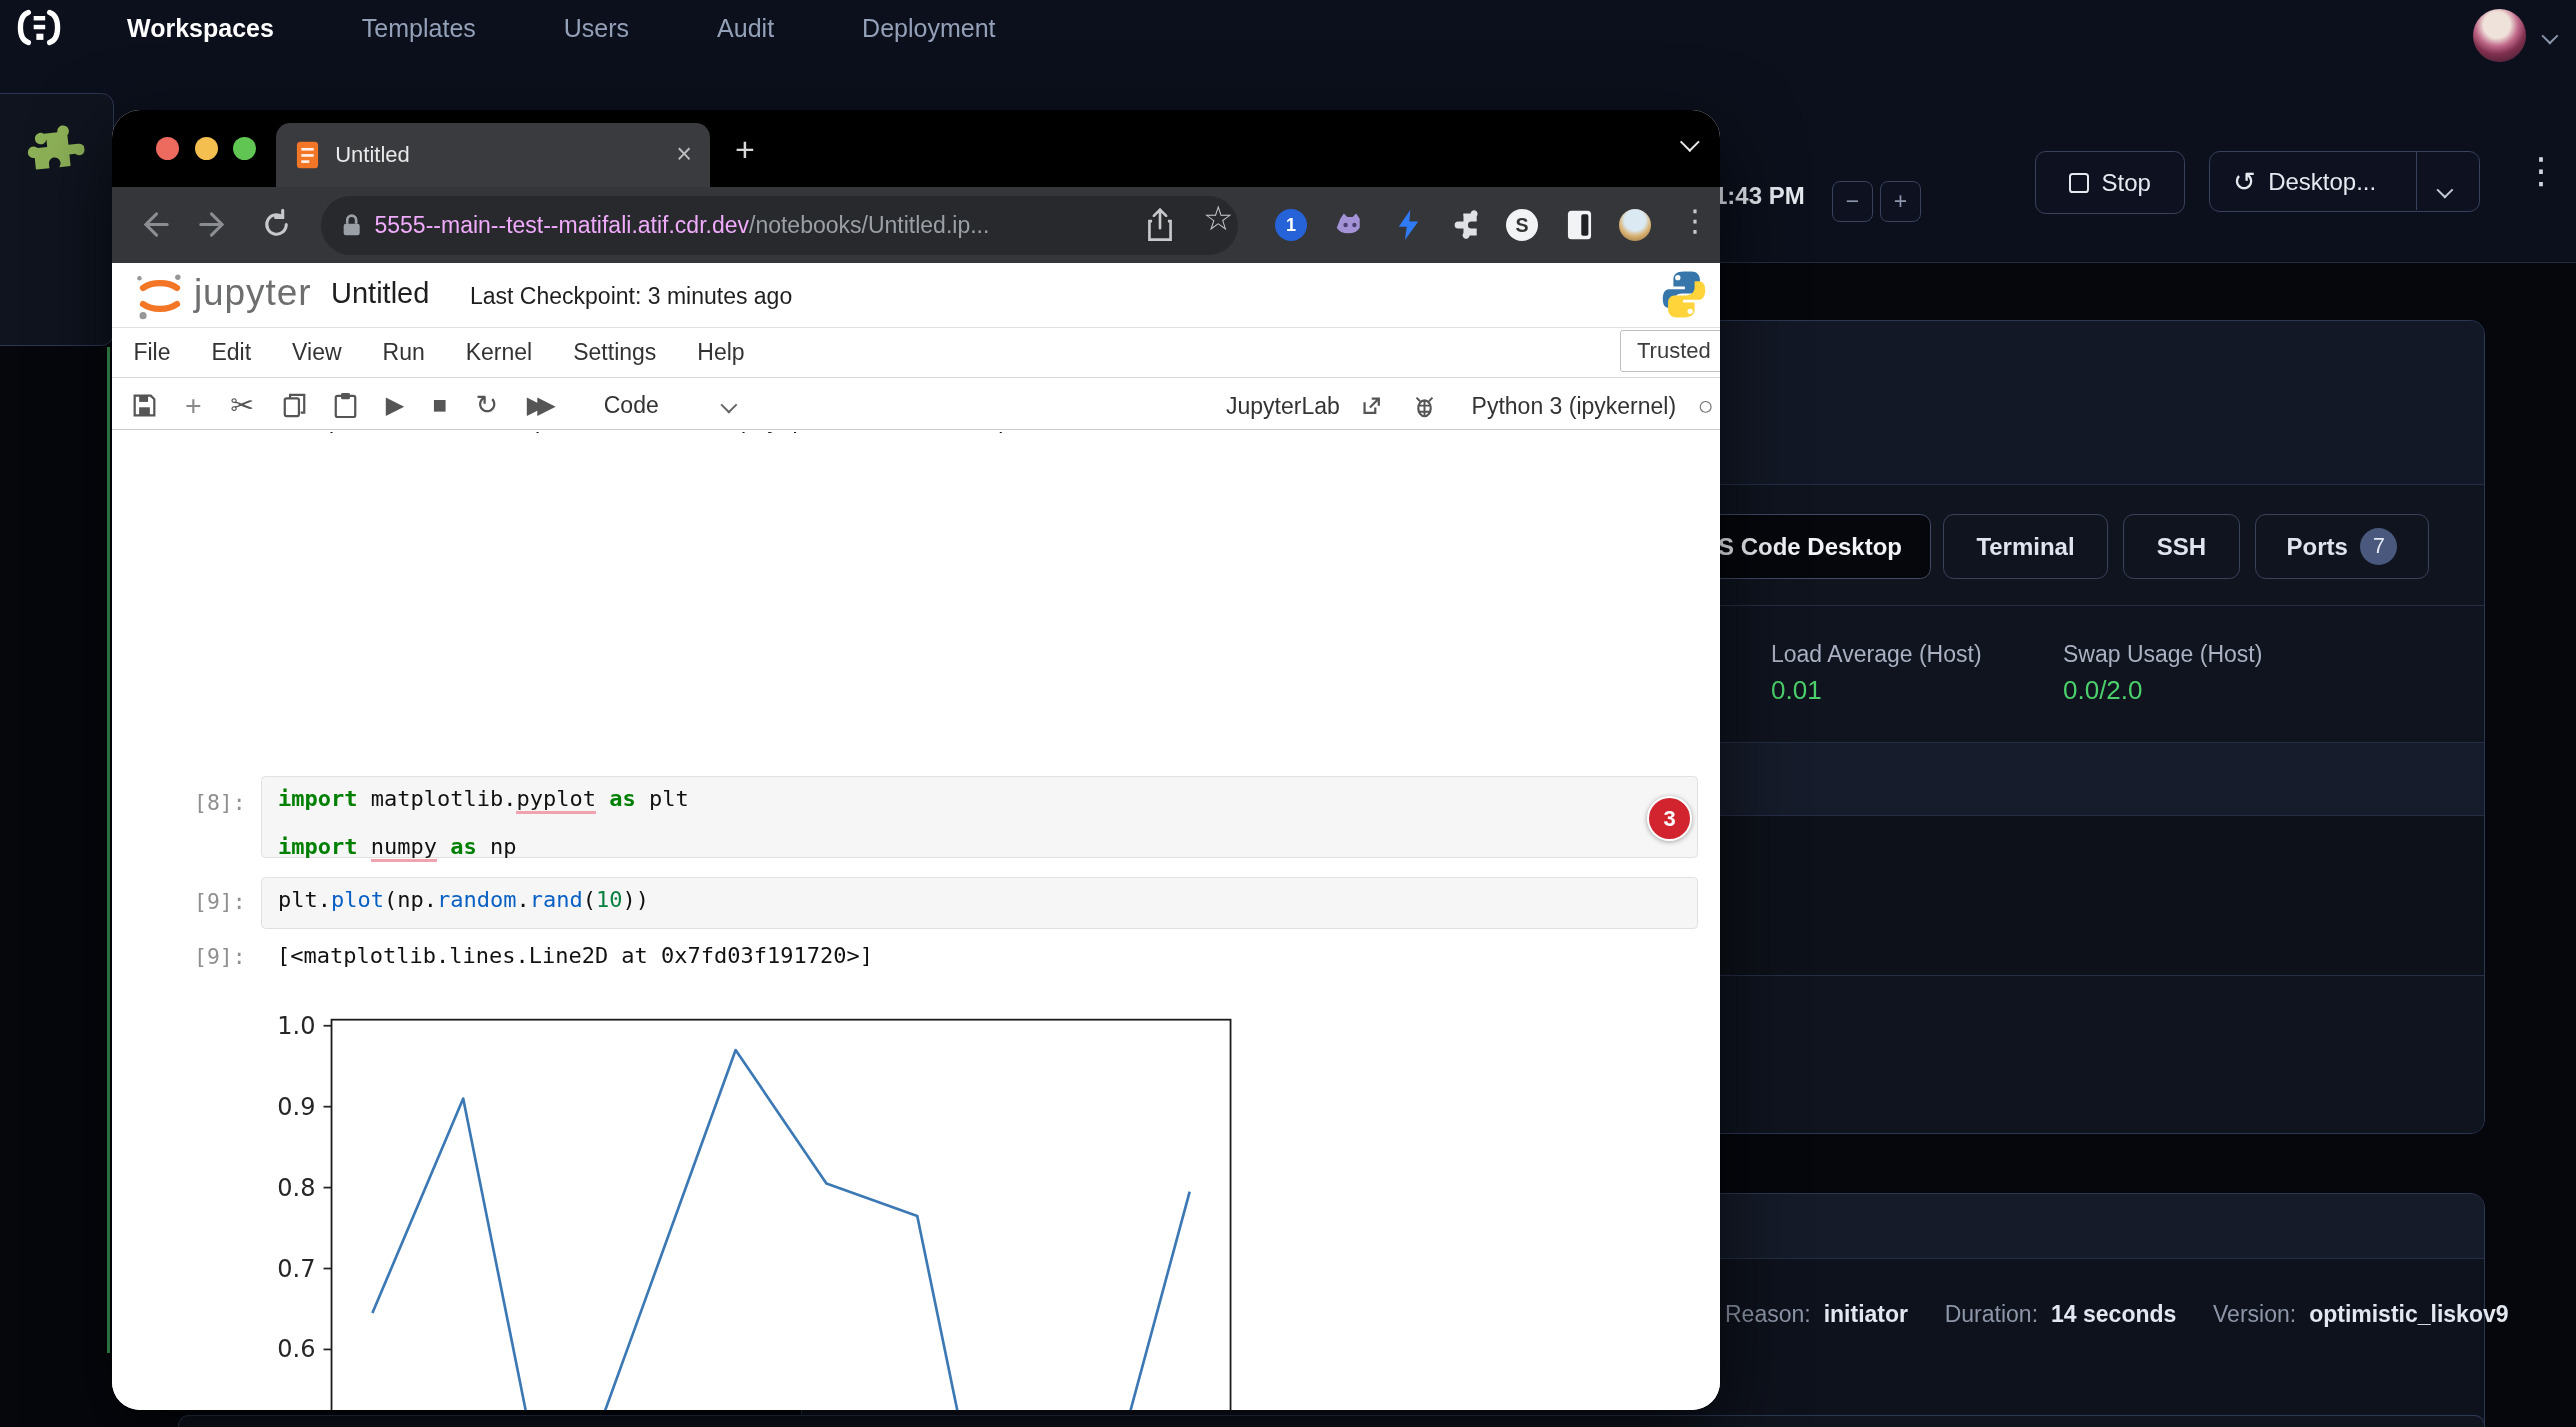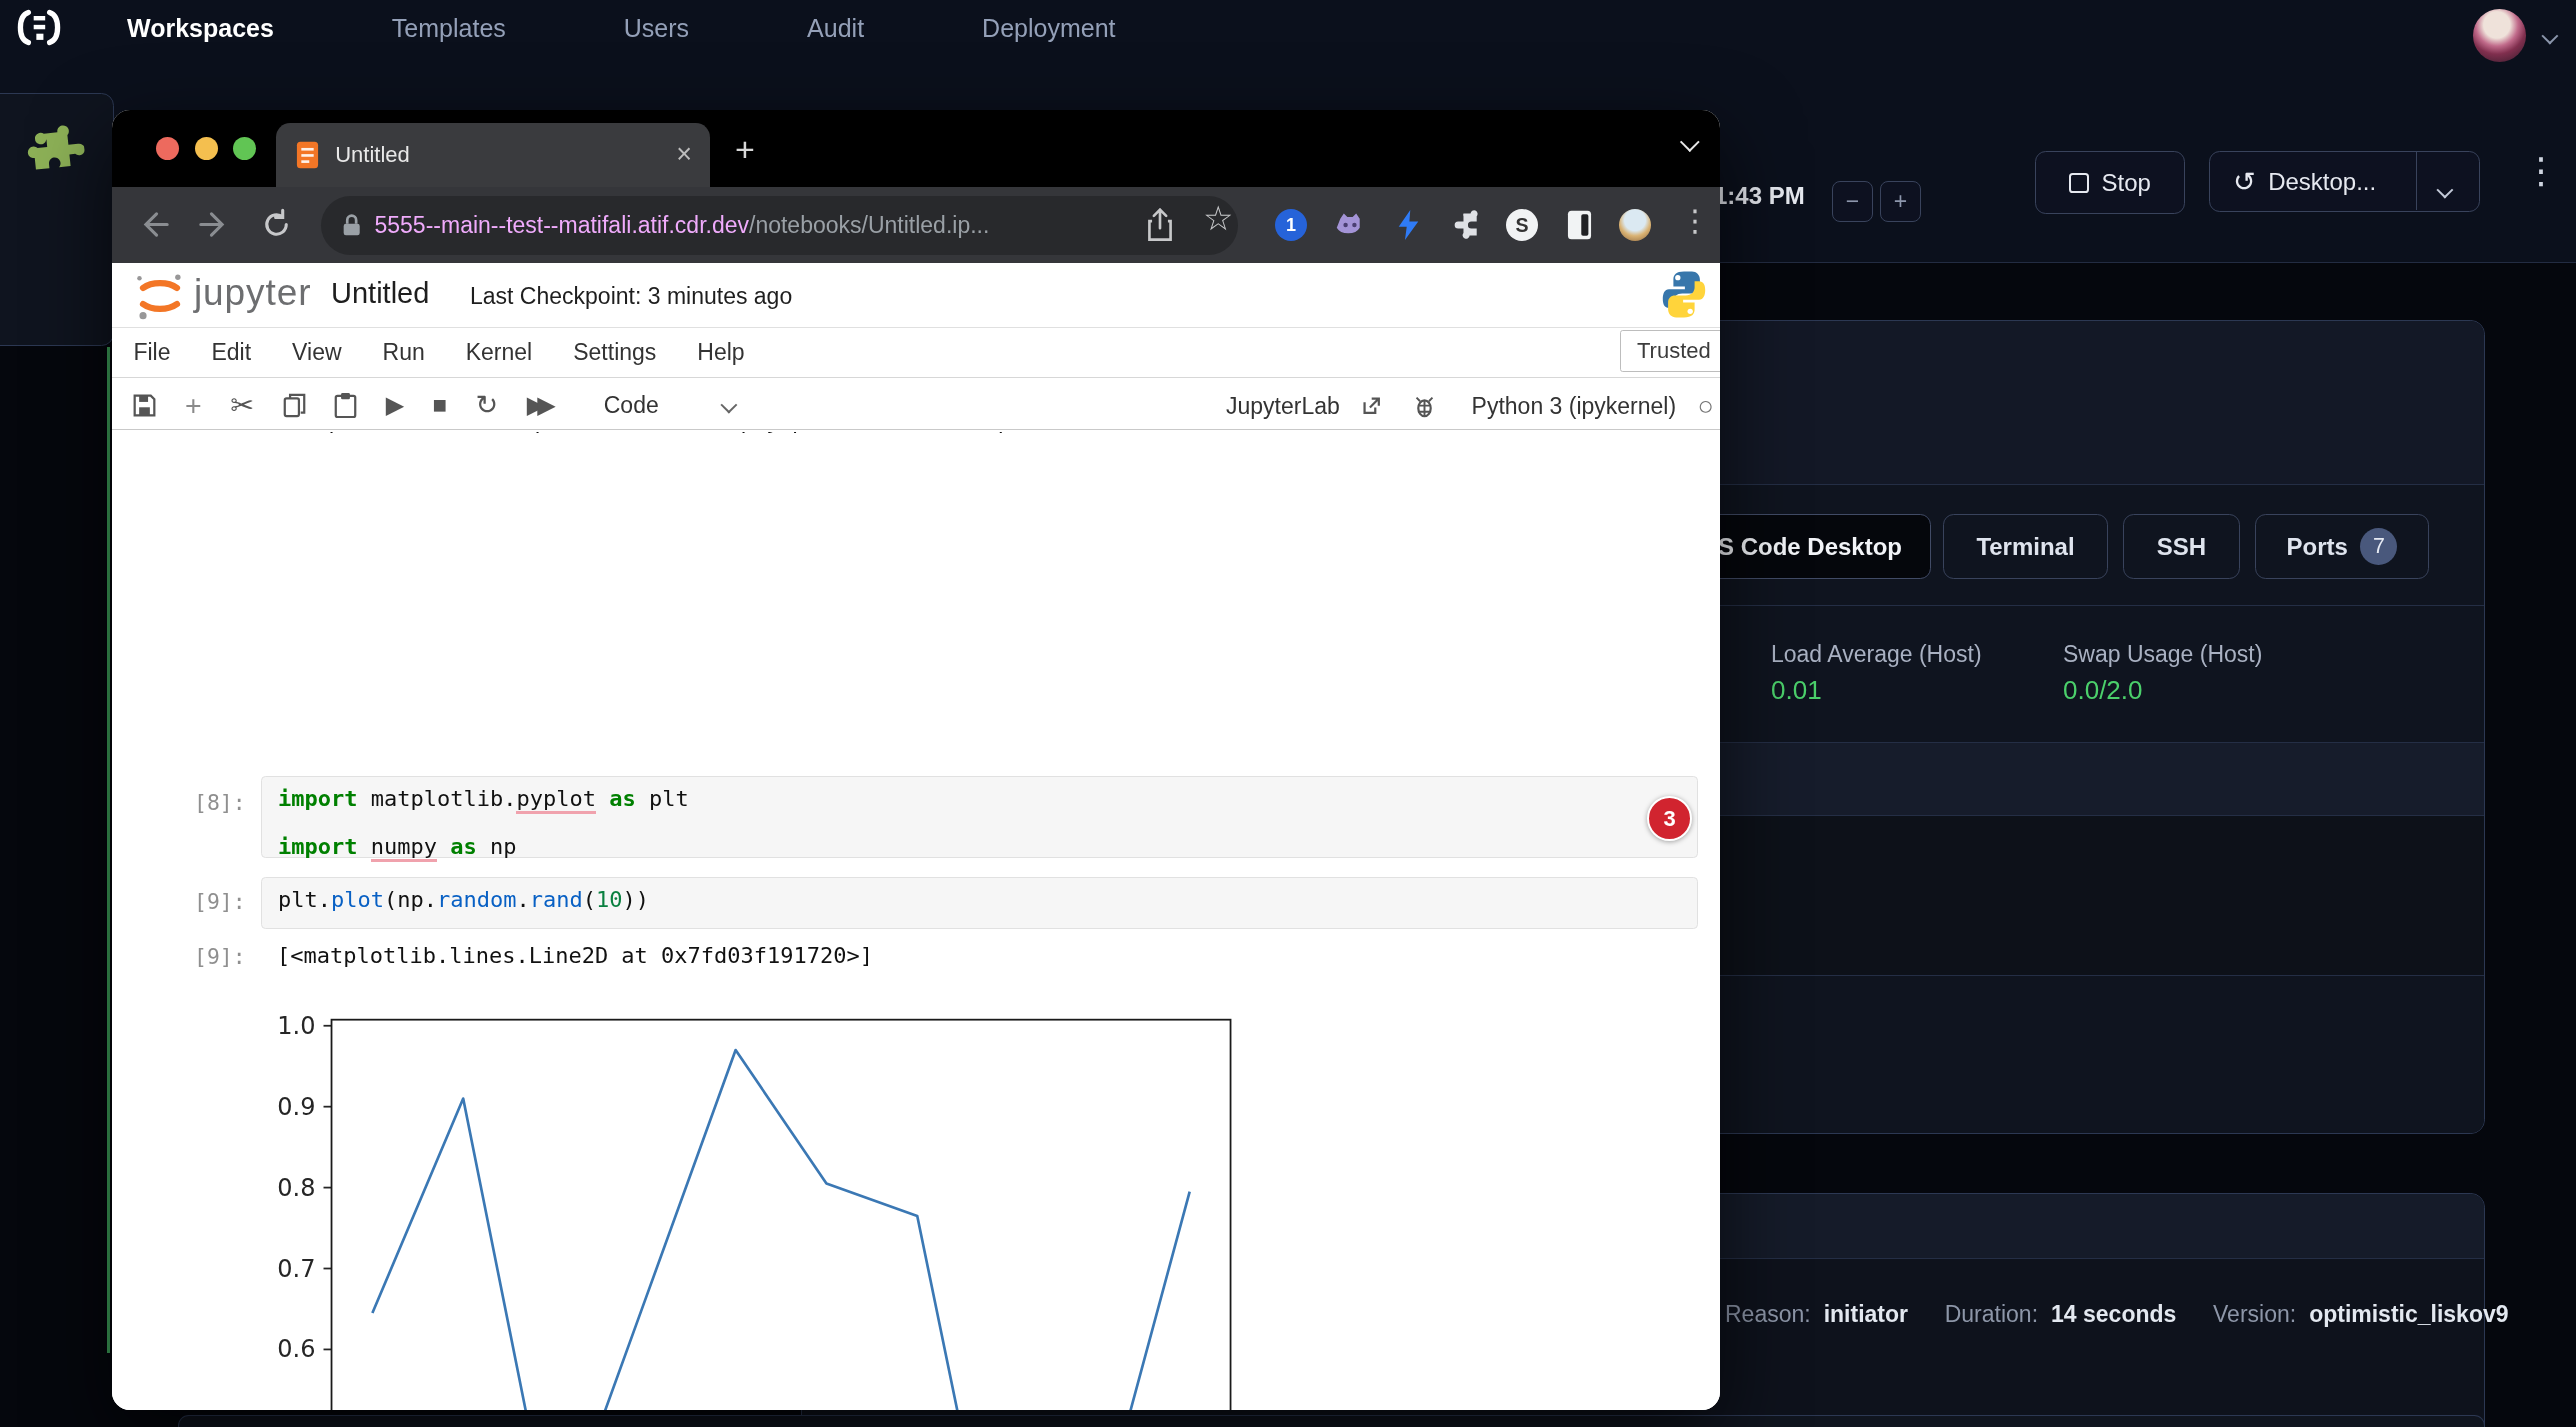--- a/index.html
+++ b/index.html
@@ -15,21 +15,21 @@
   .wbtn{display:flex;align-items:center;justify-content:center;gap:12.5px;background:#0d1120;
     border:1.3px solid #39435c;border-radius:10.7px;color:#e6e9f0;font-size:24px;}
   .appbtn{display:flex;align-items:center;justify-content:center;gap:12.5px;background:transparent;
     border:1.3px solid #39435c;border-radius:10.7px;color:#dfe4ee;font-size:24px;font-weight:600;}
   .appbtn.active{background:#05070c;border-color:#414b66;color:#f2f4f8;}
   .statlabel{font-size:23px;color:#a9b1c2;}
   .statvalue{font-size:26px;color:#4bd06b;}
   .muted{color:#8d96a8;}
   .bold{color:#e3e8f0;font-weight:700;}
   
-  .browser{left:112px;top:110px;width:1608px;height:1300px;border-radius:18px;overflow:hidden;
+  .browser{left:112px;top:110px;width:1608px;height:1300px;border-radius:28px;overflow:hidden;
     box-shadow:0 27px 80px rgba(0,0,0,.65);background:#ffffff;}
   .tabstrip{left:0;top:0;width:1608px;height:77px;background:#000;}
   .light{width:23px;height:23px;border-radius:50%;top:27px;}
   .tab{left:164px;top:12.5px;width:434px;height:64px;background:#3a3b3e;border-radius:14.2px 14.2px 0 0;
     display:flex;align-items:center;padding:0 18px;box-sizing:border-box;}
   .urlbar{left:0;top:77px;width:1608px;height:77px;background:#35363a;display:block;}
   .pill{left:209px;top:9px;width:917px;height:59px;background:#28292c;border-radius:36px;
     display:flex;align-items:center;padding:0 19.6px;box-sizing:border-box;}
   .exticon{top:21.4px;width:34px;height:34px;display:flex;align-items:center;justify-content:center;}
   
@@ -61,21 +61,21 @@
 
   <div class="abs" style="left:16px;top:7.1px;width:46px;height:41px;">
     <svg width="46" height="41" viewBox="0 0 52 46">
       <path d="M14 6 q-9 3 -9 17 q0 14 9 17" fill="none" stroke="#fff" stroke-width="6" stroke-linecap="round"></path>
       <path d="M38 6 q9 3 9 17 q0 14 -9 17" fill="none" stroke="#fff" stroke-width="6" stroke-linecap="round"></path>
       <rect x="20" y="10" width="13" height="5" fill="#fff"></rect>
         <rect x="20" y="20" width="13" height="5" fill="#fff"></rect>
       <rect x="23" y="30" width="8" height="7" fill="#fff"></rect>
     </svg>
   </div>
-  <div class="abs" style="left:127px;top:12.5px;display:flex;gap:118px;align-items:center;height:32px;">
+  <div class="abs" style="left:127px;top:12.5px;display:flex;gap:88px;align-items:center;height:32px;">
     <span class="nav-item active">Workspaces</span>
     <span class="nav-item">Templates</span>
     <span class="nav-item">Users</span>
     <span class="nav-item">Audit</span>
     <span class="nav-item">Deployment</span>
   </div>
   <div class="abs" style="left:2473px;top:9px;width:53px;height:53px;border-radius:50%;
       background:radial-gradient(circle at 45% 30%, #efe2da 0 28%, #c06a8a 45%, #802f4e 62%, #2b1a28 100%);"></div>
   <div class="abs" style="left:2544px;top:28.5px;"><span class="chev"></span></div>
 

